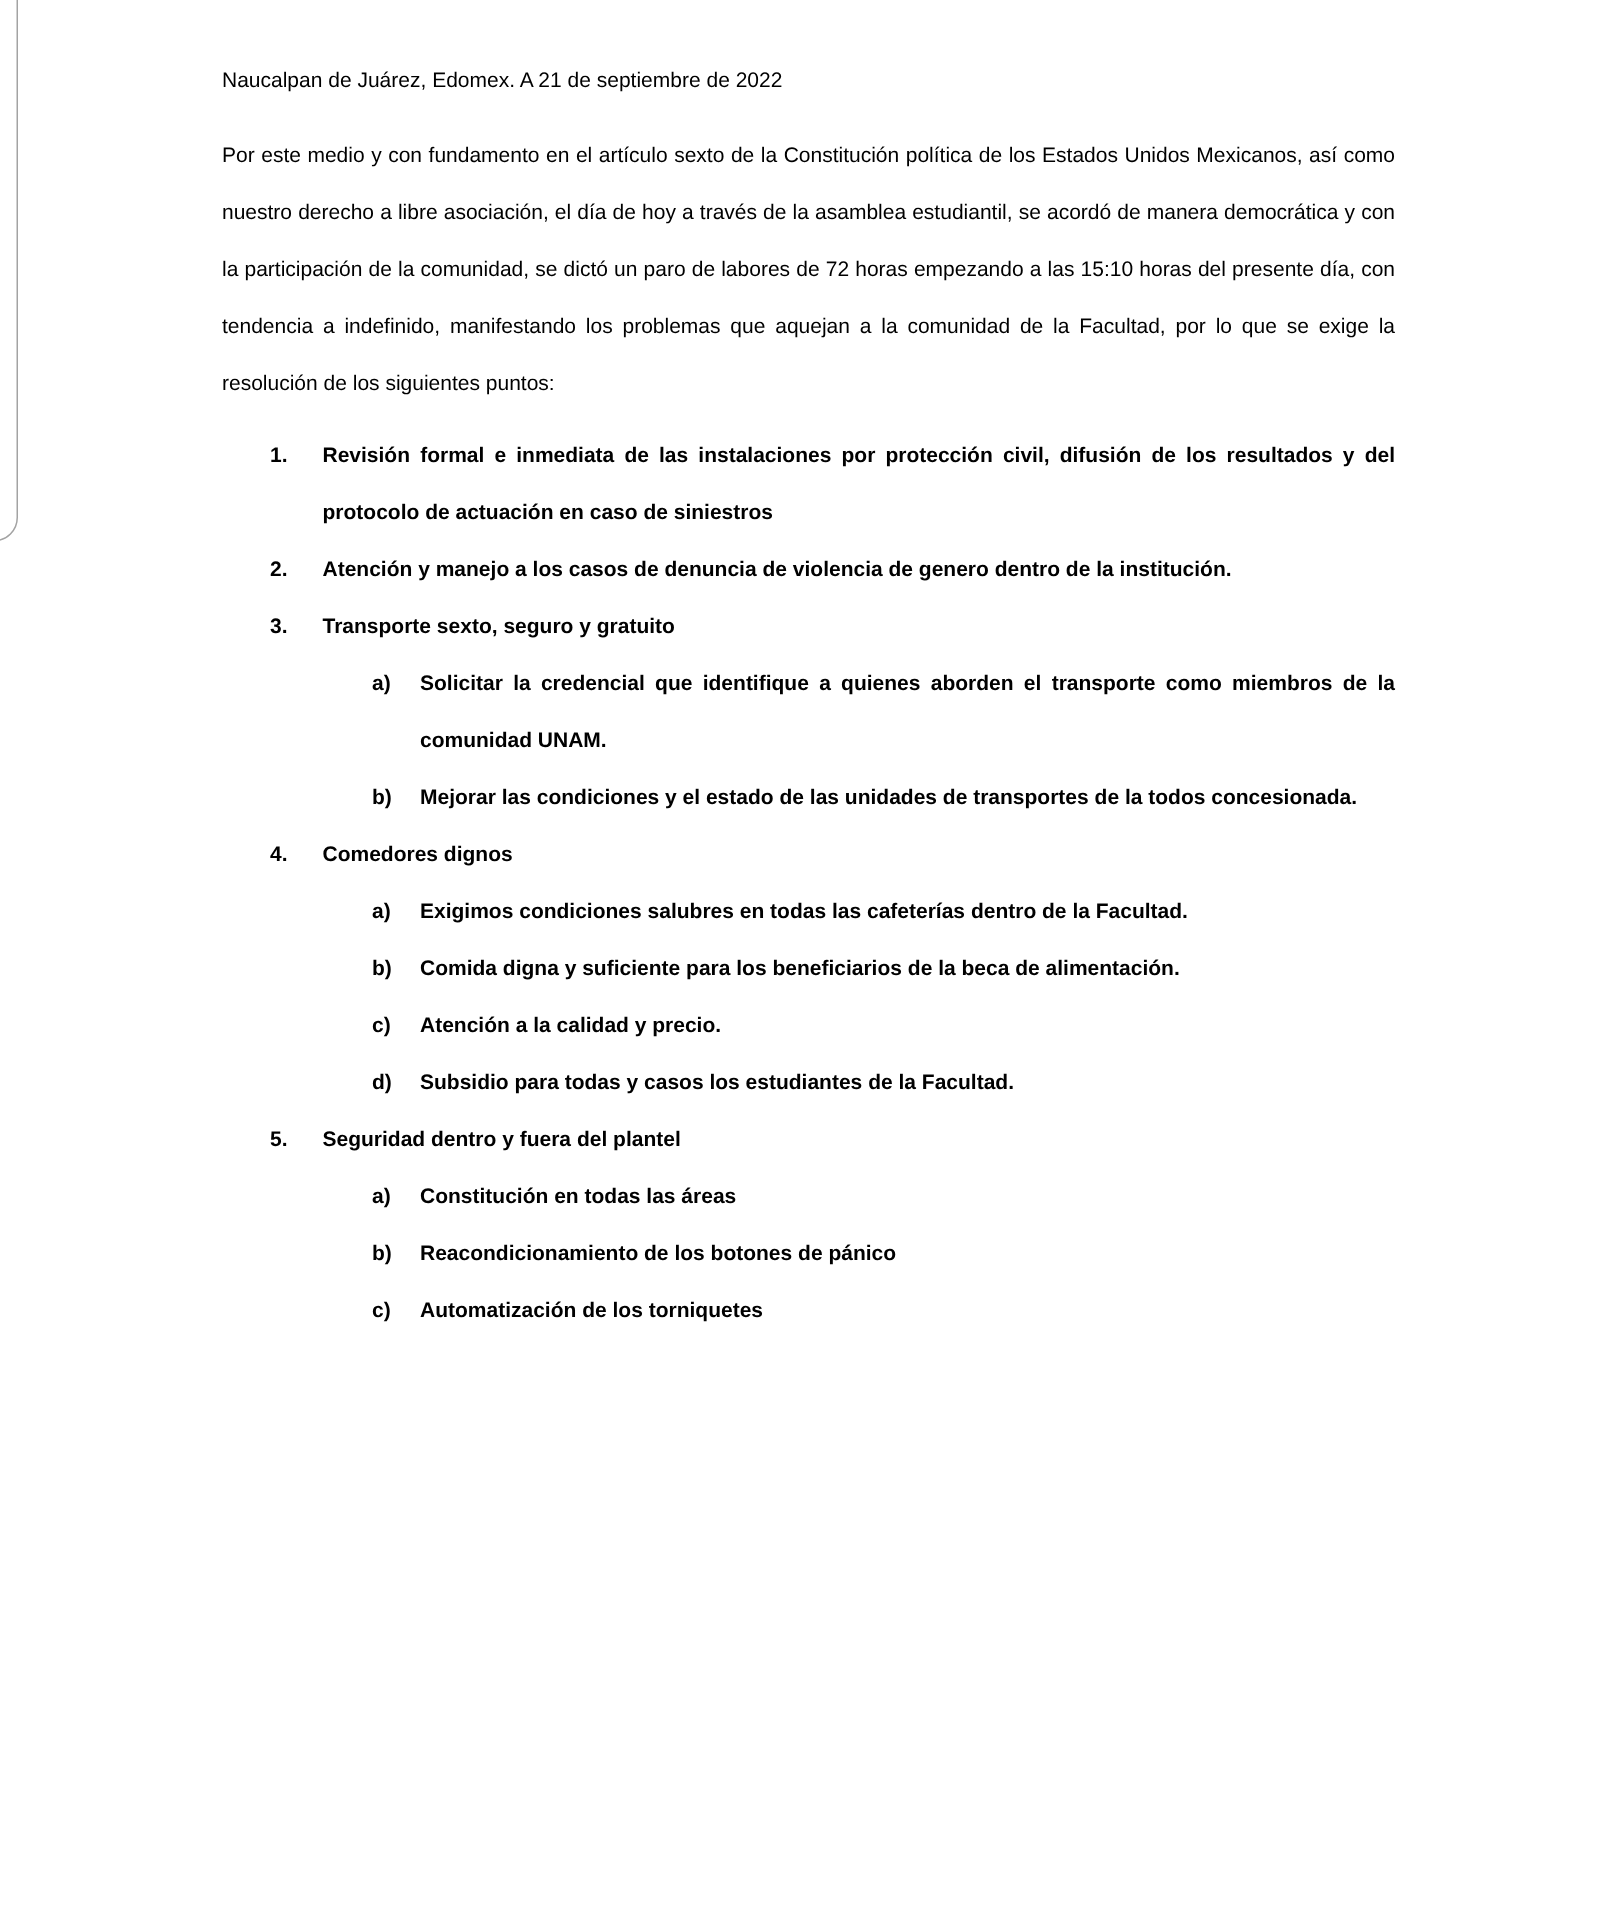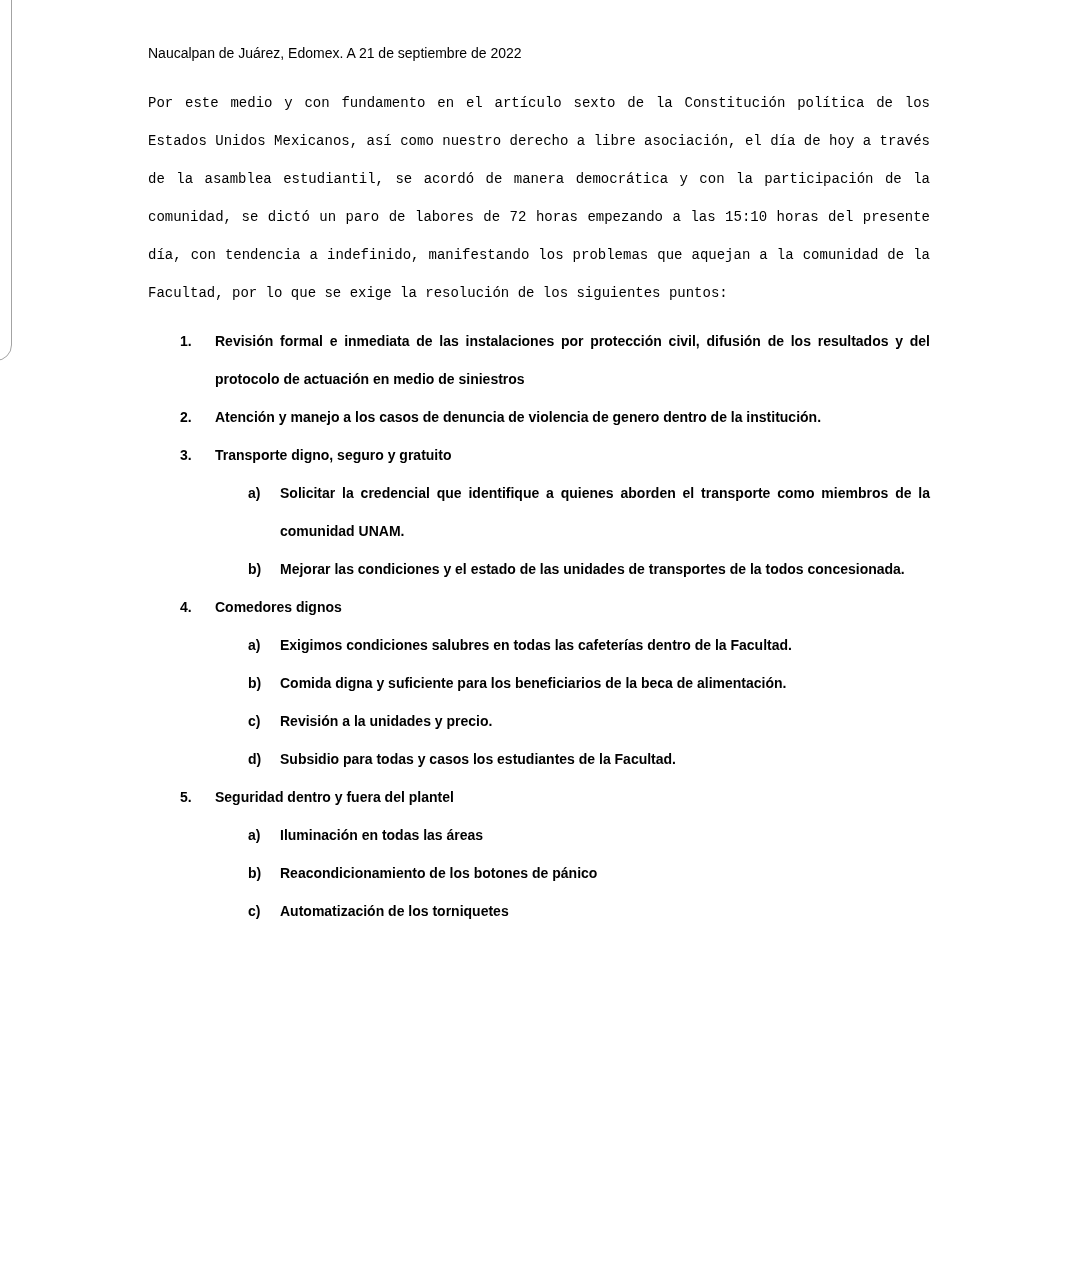--- a/index.html
+++ b/index.html
@@ -31,21 +31,21 @@
     left: 148px;
     top: 0;
     width: 782px;
     padding-top: 34px;
     font-size: 14px;
     line-height: 38px;
   }
   .block { margin: 0; }
   .date-line    { margin-bottom: 12px; }
   .salutation   { margin-bottom: 9px;  }
-  .intro        { margin-bottom: 10px; text-align: justify; font-family: Liberation Mono, monospace; }
+  .intro        { margin-bottom: 10px; text-align: justify; }
   .demands { font-weight: bold; }
   .item-row {
     display: flex;
     margin-left: 32px;
   }
   .item-row .marker {
     width: 35px;
     flex: 0 0 35px;
   }
   .item-row .txt {
@@ -75,35 +75,35 @@
   <p class="block date-line">Naucalpan de Juárez, Edomex. A 21 de septiembre de 2022</p>
 
 
   <p class="block intro">Por este medio y con fundamento en el artículo sexto de la Constitución política de los Estados Unidos Mexicanos, así como nuestro derecho a libre asociación, el día de hoy a través de la asamblea estudiantil, se acordó de manera democrática y con la participación de la comunidad, se dictó un paro de labores de 72 horas empezando a las 15:10 horas del presente día, con tendencia a indefinido, manifestando los problemas que aquejan a la comunidad de la Facultad, por lo que se exige la resolución de los siguientes puntos:</p>
 
   <div class="demands">
 
     <div>
       <div class="item-row">
         <span class="marker">1.</span>
-        <span class="txt">Revisión formal e inmediata de las instalaciones por protección civil, difusión de los resultados y del protocolo de actuación en medio de siniestros</span>
+        <span class="txt">Revisión formal e inmediata de las instalaciones por protección civil, difusión de los resultados y del protocolo de actuación en caso de siniestros</span>
       </div>
     </div>
 
     <div>
       <div class="item-row">
         <span class="marker">2.</span>
         <span class="txt">Atención y manejo a los casos de denuncia de violencia de genero dentro de la institución.</span>
       </div>
     </div>
 
     <div>
       <div class="item-row">
         <span class="marker">3.</span>
-        <span class="txt">Transporte digno, seguro y gratuito</span>
+        <span class="txt">Transporte sexto, seguro y gratuito</span>
       </div>
       <div class="sub-row">
         <span class="marker">a)</span>
         <span class="txt">Solicitar la credencial que identifique a quienes aborden el transporte como miembros de la comunidad UNAM.</span>
       </div>
       <div class="sub-row">
         <span class="marker">b)</span>
         <span class="txt">Mejorar las condiciones y el estado de las unidades de transportes de la todos concesionada.</span>
       </div>
     </div>
@@ -116,36 +116,36 @@
       <div class="sub-row">
         <span class="marker">a)</span>
         <span class="txt">Exigimos condiciones salubres en todas las cafeterías dentro de la Facultad.</span>
       </div>
       <div class="sub-row">
         <span class="marker">b)</span>
         <span class="txt">Comida digna y suficiente para los beneficiarios de la beca de alimentación.</span>
       </div>
       <div class="sub-row">
         <span class="marker">c)</span>
-        <span class="txt">Revisión a la unidades y precio.</span>
+        <span class="txt">Atención a la calidad y precio.</span>
       </div>
       <div class="sub-row">
         <span class="marker">d)</span>
         <span class="txt">Subsidio para todas y casos los estudiantes de la Facultad.</span>
       </div>
     </div>
 
     <div>
       <div class="item-row">
         <span class="marker">5.</span>
         <span class="txt">Seguridad dentro y fuera del plantel</span>
       </div>
       <div class="sub-row">
         <span class="marker">a)</span>
-        <span class="txt">Iluminación en todas las áreas</span>
+        <span class="txt">Constitución en todas las áreas</span>
       </div>
       <div class="sub-row">
         <span class="marker">b)</span>
         <span class="txt">Reacondicionamiento de los botones de pánico</span>
       </div>
       <div class="sub-row">
         <span class="marker">c)</span>
         <span class="txt">Automatización de los torniquetes</span>
       </div>
     </div>

